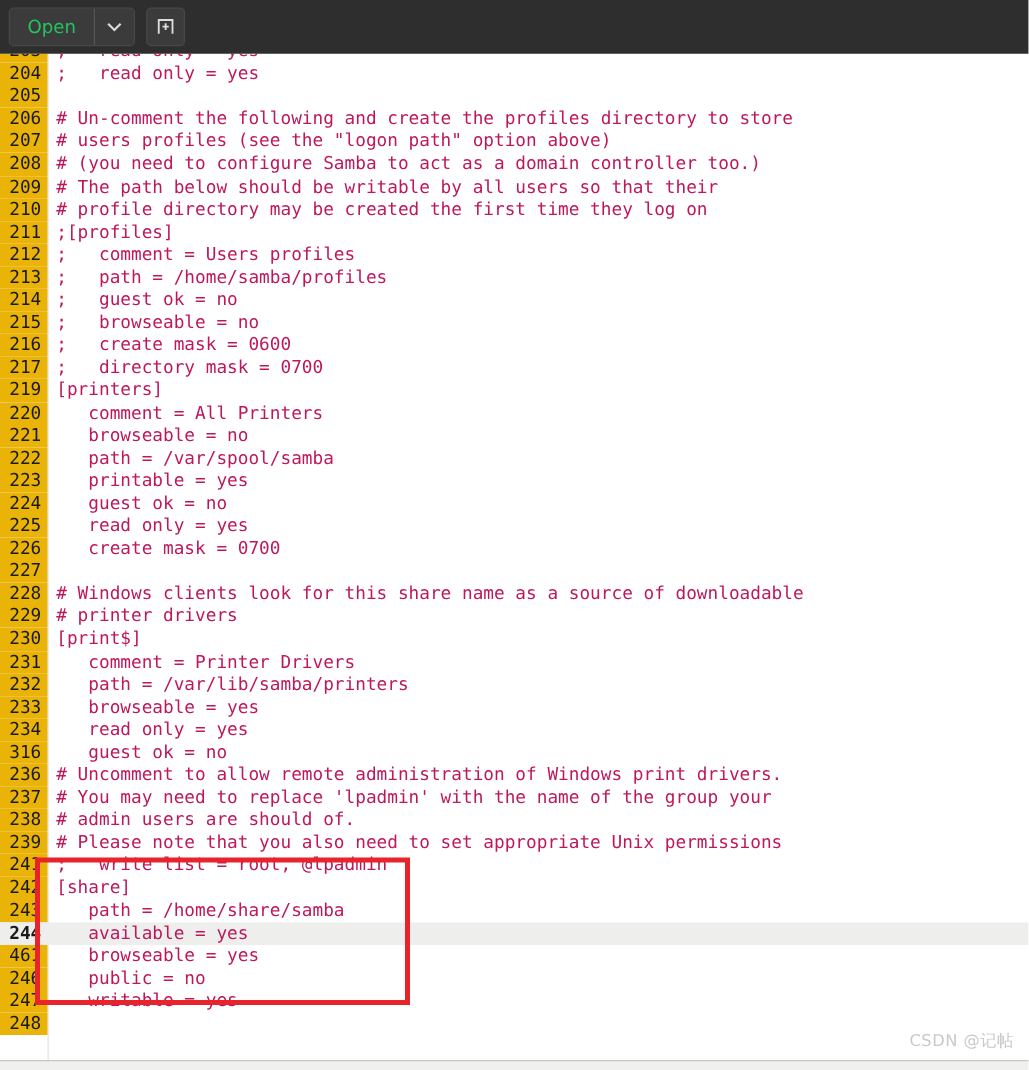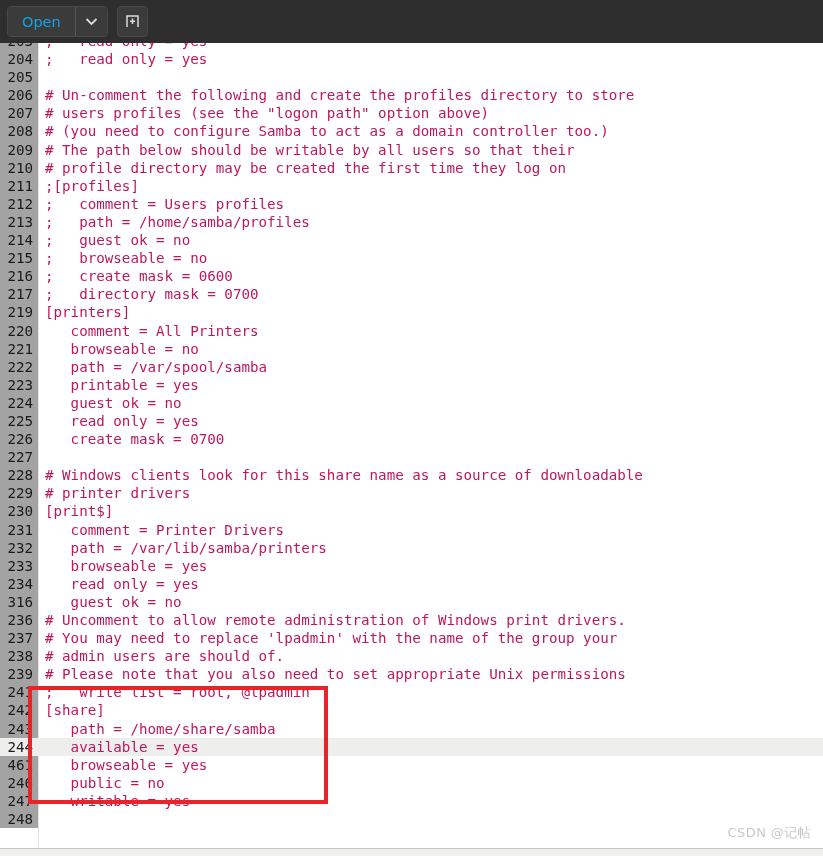--- a/index.html
+++ b/index.html
@@ -41,21 +41,21 @@
     border-radius: 4px;
     overflow: hidden;
     background: #3b3b3b;
     border: 1px solid #484848;
   }
   .open-btn {
     display: flex;
     align-items: center;
     justify-content: center;
     padding: 0 14px;
-    color: #0ea5e9;
+    color: #22c55e;
     font-family: "DejaVu Sans", sans-serif;
     font-size: 14.5px;
     background: #3b3b3b;
     cursor: pointer;
     user-select: none;
   }
   .open-sep {
     width: 1px;
     background: #565656;
   }
@@ -111,26 +111,26 @@
   .line.current {
     background: #eeeeec;
   }
 
   .gutter {
     flex: 0 0 38px;
     width: 38px;
     text-align: right;
     padding-right: 5px;
     color: #1a1a1a;
-    background: #a3a3a3;
+    background: #eab308;
     font-size: 14.2px;
     user-select: none;
   }
   .line.current .gutter {
-    font-weight: normal;
+    font-weight: bold;
     background: #eeeeec;
   }
 
   .gutter-rule {
     position: absolute;
     top: 0;
     left: 38px;
     width: 1px;
     height: 100%;
     background: #e3e3e0;

